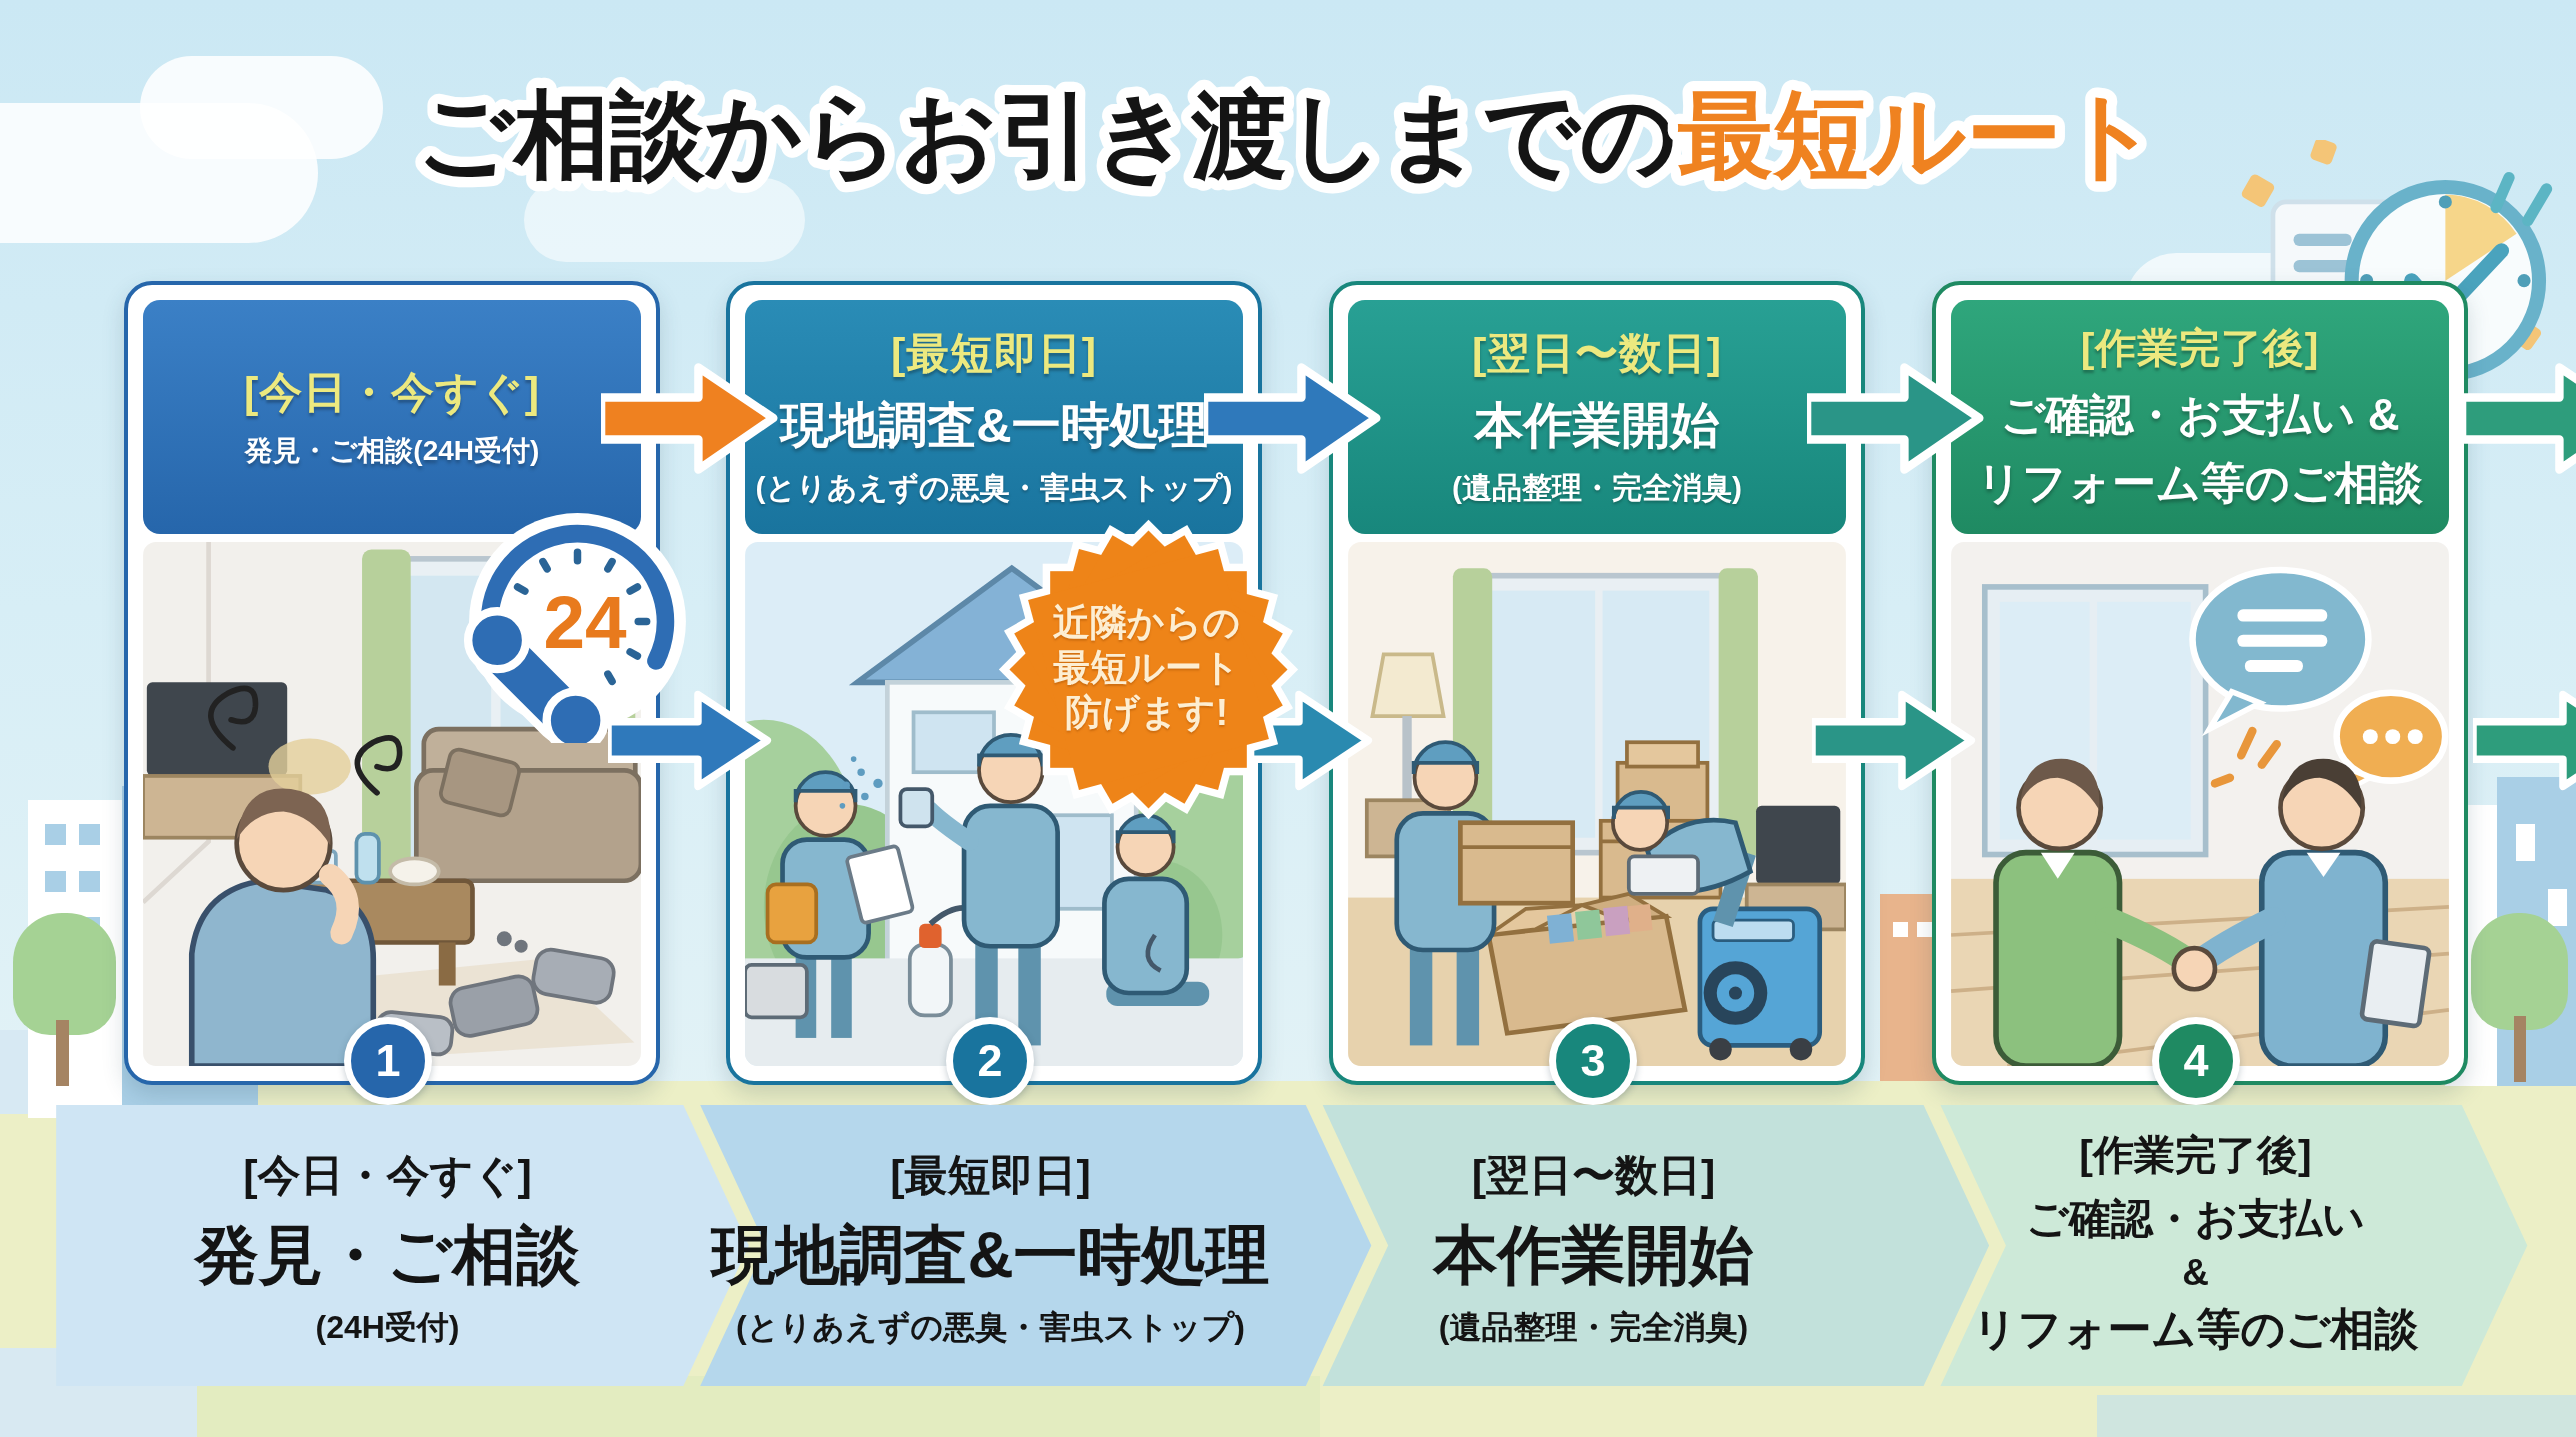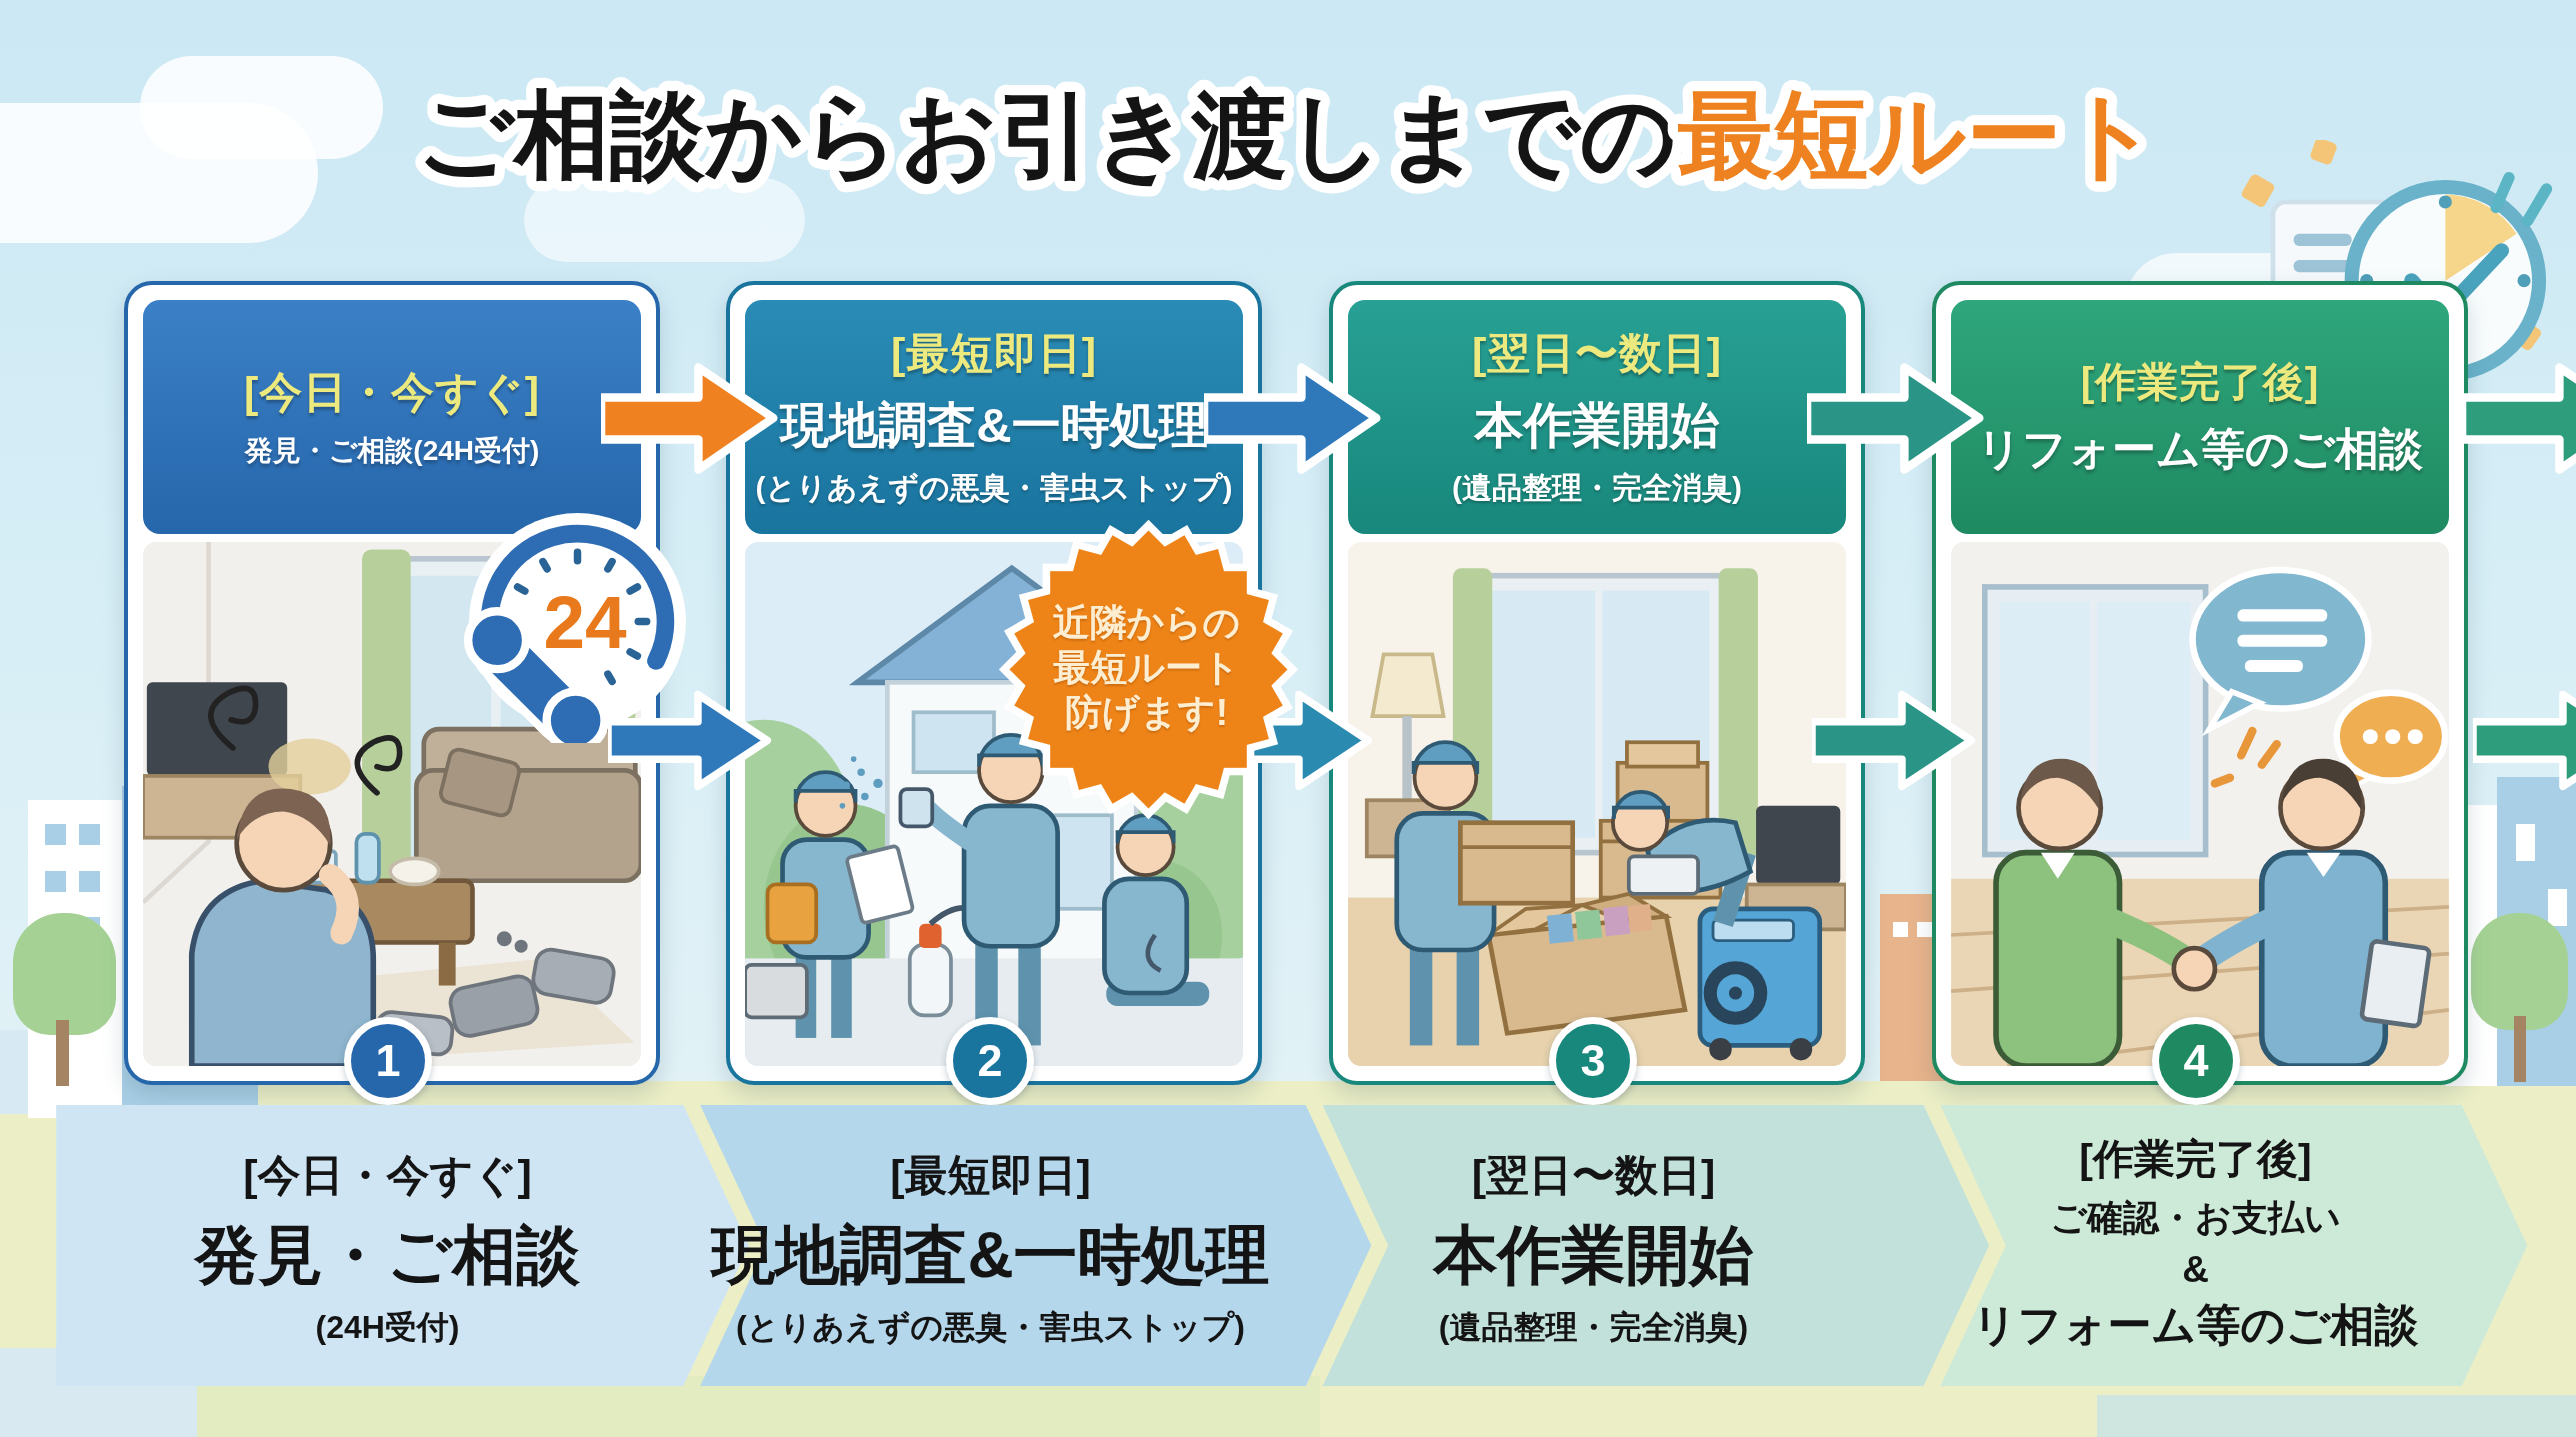--- a/index.html
+++ b/index.html
@@ -327,20 +327,21 @@
           <rect x="300" y="336" width="74" height="40" rx="6" fill="#eef1f3" stroke="#5d6b76" stroke-width="4"></rect>
         </g>
       </svg>
     </div>
   </div>
 
   <div class="card" style="left:1932px;border:4.7px solid #1f8a62;">
     <div class="card-inner">
       <div class="card-header" style="background:linear-gradient(180deg,#2fa67c,#1f8a62);">
         <div class="tagline" style="font-size:41px;">[作業完了後]</div>
+        <div class="mainline mid">ご確認・お支払い &amp;</div>
         <div class="mainline mid">リフォーム等のご相談</div>
       </div>
       <svg class="illus" viewBox="0 0 532 560">
         <rect width="532" height="560" fill="#f3f1ee"></rect>
         <rect x="0" y="360" width="532" height="200" fill="#ead6b4"></rect>
         <g stroke="#cdb088" stroke-width="4">
           <line x1="0" y1="420" x2="532" y2="390"></line>
           <line x1="0" y1="480" x2="532" y2="440"></line>
           <line x1="60" y1="560" x2="532" y2="500"></line>
         </g>
@@ -471,19 +472,19 @@
     <div class="l-main">現地調査&amp;一時処理</div>
     <div class="l-sub">(とりあえずの悪臭・害虫ストップ)</div>
   </div>
   <div class="chev-text" style="left:1294px;top:1125px;">
     <div class="l-tag">[翌日〜数日]</div>
     <div class="l-main">本作業開始</div>
     <div class="l-sub">(遺品整理・完全消臭)</div>
   </div>
   <div class="chev-text" style="left:1896px;top:1120px;">
     <div class="l-tag" style="font-size:41px;">[作業完了後]</div>
-    <div class="l-main" style="font-size:36px;">ご確認・お支払い</div>
+    <div class="l-main" style="font-size:42px;">ご確認・お支払い</div>
     <div class="l-amp">&amp;</div>
     <div class="l-main" style="font-size:44px;">リフォーム等のご相談</div>
   </div>
 
 </div>
 
 
 </body></html>

